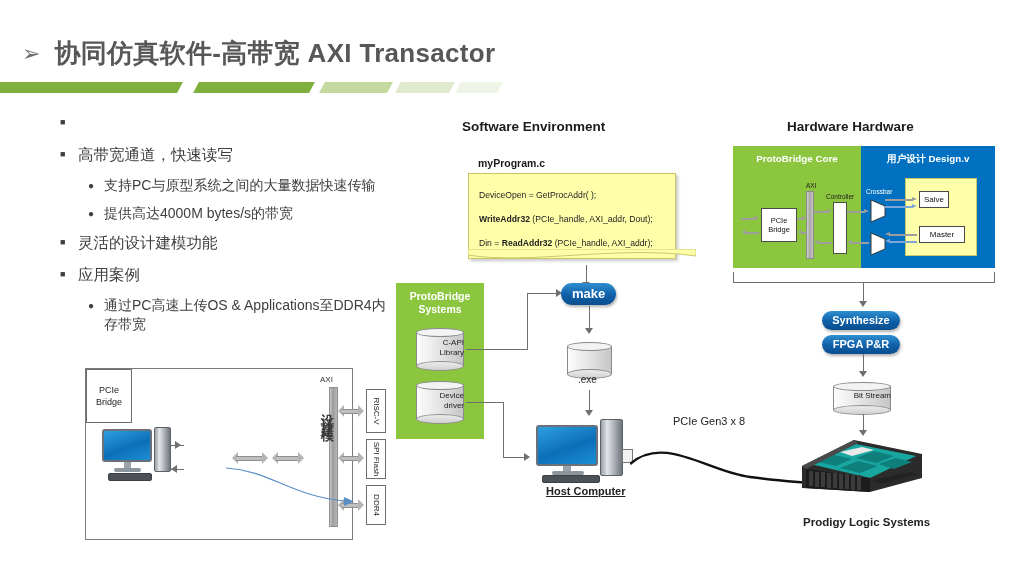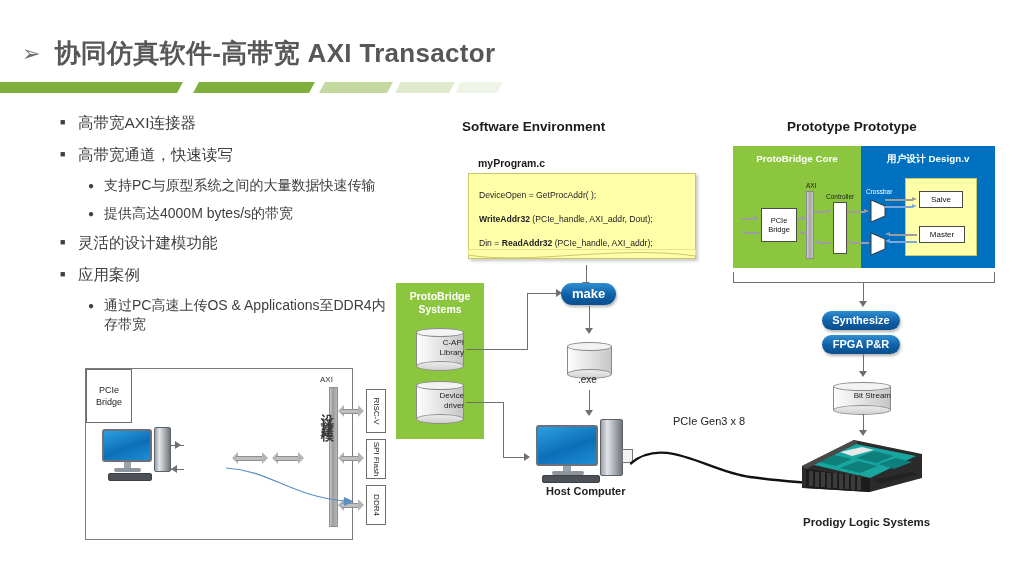--- a/index.html
+++ b/index.html
@@ -67,21 +67,21 @@
   .pc .stand { position: absolute; background: #9aa2aa; }
   .pc .base { position: absolute; background: #8d959d; border-radius: 2px; }
   .pc .tower { position: absolute; border: 1px solid #5c6168; border-radius: 2px;
                background: linear-gradient(90deg,#9aa0a6,#e2e5e8 30%,#6e757c); }
   .pc .kbd { position: absolute; background: #4c5257; border: 1px solid #3b4045; border-radius: 2px; }
 
   
   .sec-title { position: absolute; font-size: 13.5px; font-weight: bold; color: #1b1b1b; }
 
   .note-label { position: absolute; left: 478px; top: 157px; font-size: 10.5px; font-weight: bold; color: #1b1b1b; }
-  .note { position: absolute; left: 468px; top: 173px; width: 228px; height: 86px;
+  .note { position: absolute; left: 468px; top: 173px; width: 208px; height: 86px;
           background: #ffffaa; border: 1px solid #c9c96a; box-shadow: 2px 2px 3px rgba(0,0,0,.22); }
   .note .ln { position: absolute; left: 10px; font-size: 8.6px; color: #222; white-space: nowrap; }
   .note .ln b { font-weight: bold; }
   .note-curl { position: absolute; left: 468px; top: 249px; width: 228px; height: 16px; overflow: hidden; }
 
   .pbs { position: absolute; left: 396px; top: 283px; width: 88px; height: 156px; background: #8cc63f; }
   .pbs-t { position: absolute; left: 0; right: 0; top: 7px; text-align: center; font-size: 10.5px;
            font-weight: bold; color: #fff; line-height: 13px; }
   .cyl { position: absolute; }
   .cyl .top { position: absolute; left: 0; top: 0; width: 100%; height: 9px; border: 1px solid #8b8b8b;
@@ -152,21 +152,20 @@
     <span style="left:390px;width:12px;background:#ffffff;"></span>
     <span style="left:398px;width:58px;background:#dfeacd;"></span>
     <span style="left:452px;width:10px;background:#ffffff;"></span>
     <span style="left:458px;width:42px;background:#eef4e6;"></span>
   </div>
 
 
   <div class="bullets">
     <div class="b1">
       <span class="mk">■</span>
-      <span class="tx">高带宽AXI连接器</span>
     </div>
     <div class="b1">
       <span class="mk">■</span>
       <span class="tx">高带宽通道，快速读写</span>
     </div>
     <div class="b2">
       <span class="mk">●</span>
       <span class="tx">支持PC与原型系统之间的大量数据快速传输</span>
     </div>
     <div class="b2">
@@ -325,23 +324,23 @@
   <div class="rt-arrow" style="left:524px; top:453px;"></div>
 
   <div class="pc" style="left:534px; top:419px; width:110px; height:62px;">
     <div class="mon" style="left:2px; top:6px; width:62px; height:41px;"></div>
     <div class="stand" style="left:29px; top:47px; width:8px; height:6px;"></div>
     <div class="base" style="left:18px; top:52px; width:32px; height:4px;"></div>
     <div class="tower" style="left:66px; top:0px; width:23px; height:57px;"></div>
     <div class="kbd" style="left:8px; top:56px; width:58px; height:8px;"></div>
     <div style="position:absolute; left:88px; top:30px; width:11px; height:14px; background:#f2f2f2; border:1px solid #777;"></div>
   </div>
-  <div class="lbl-bold" style="left:546px; top:485px;">Host Computer</div>
-
-  <div class="sec-title" style="left:787px; top:119px;">Prototype Prototype</div>
+  <div class="lbl-bold" style="left:546px; top:485px;text-decoration:underline;">Host Computer</div>
+
+  <div class="sec-title" style="left:787px; top:119px;">Hardware Hardware</div>
 
   <div class="hw">
     <div class="hw-green"></div>
     <div class="hw-blue"></div>
     <div class="hw-t" style="left:0; width:128px;">ProtoBridge Core</div>
     <div class="hw-t" style="left:128px; width:134px;">用户设计 Design.v</div>
 
     <div class="hw-box" style="left:28px; top:62px; width:36px; height:34px;">PCIe<br>Bridge</div>
     <div class="harrow" style="left:8px; top:70px; width:18px;">
         <div class="l"></div>
@@ -384,21 +383,21 @@
     <div class="harrow" style="left:114px; top:63px; width:22px;">
         <div class="l"></div>
         <div class="h"></div>
       </div>
     <div class="harrow rev" style="left:114px; top:94px; width:22px;">
         <div class="l"></div>
         <div class="h"></div>
       </div>
 
     <div class="hw-yellow" style="left:172px; top:32px; width:72px; height:78px;"></div>
-    <div class="hw-box" style="left:186px; top:45px; width:44px; height:17px;justify-content:center;">
+    <div class="hw-box" style="left:186px; top:45px; width:30px; height:17px;justify-content:center;">
       <span style="font-size:8px;">Salve</span>
     </div>
     <div class="hw-box" style="left:186px; top:80px; width:46px; height:17px;">
       <span style="font-size:8px;">Master</span>
     </div>
     <div class="harrow" style="left:152px; top:51px; width:32px;">
         <div class="l"></div>
         <div class="h"></div>
       </div>
     <div class="harrow" style="left:152px; top:58px; width:32px;">

